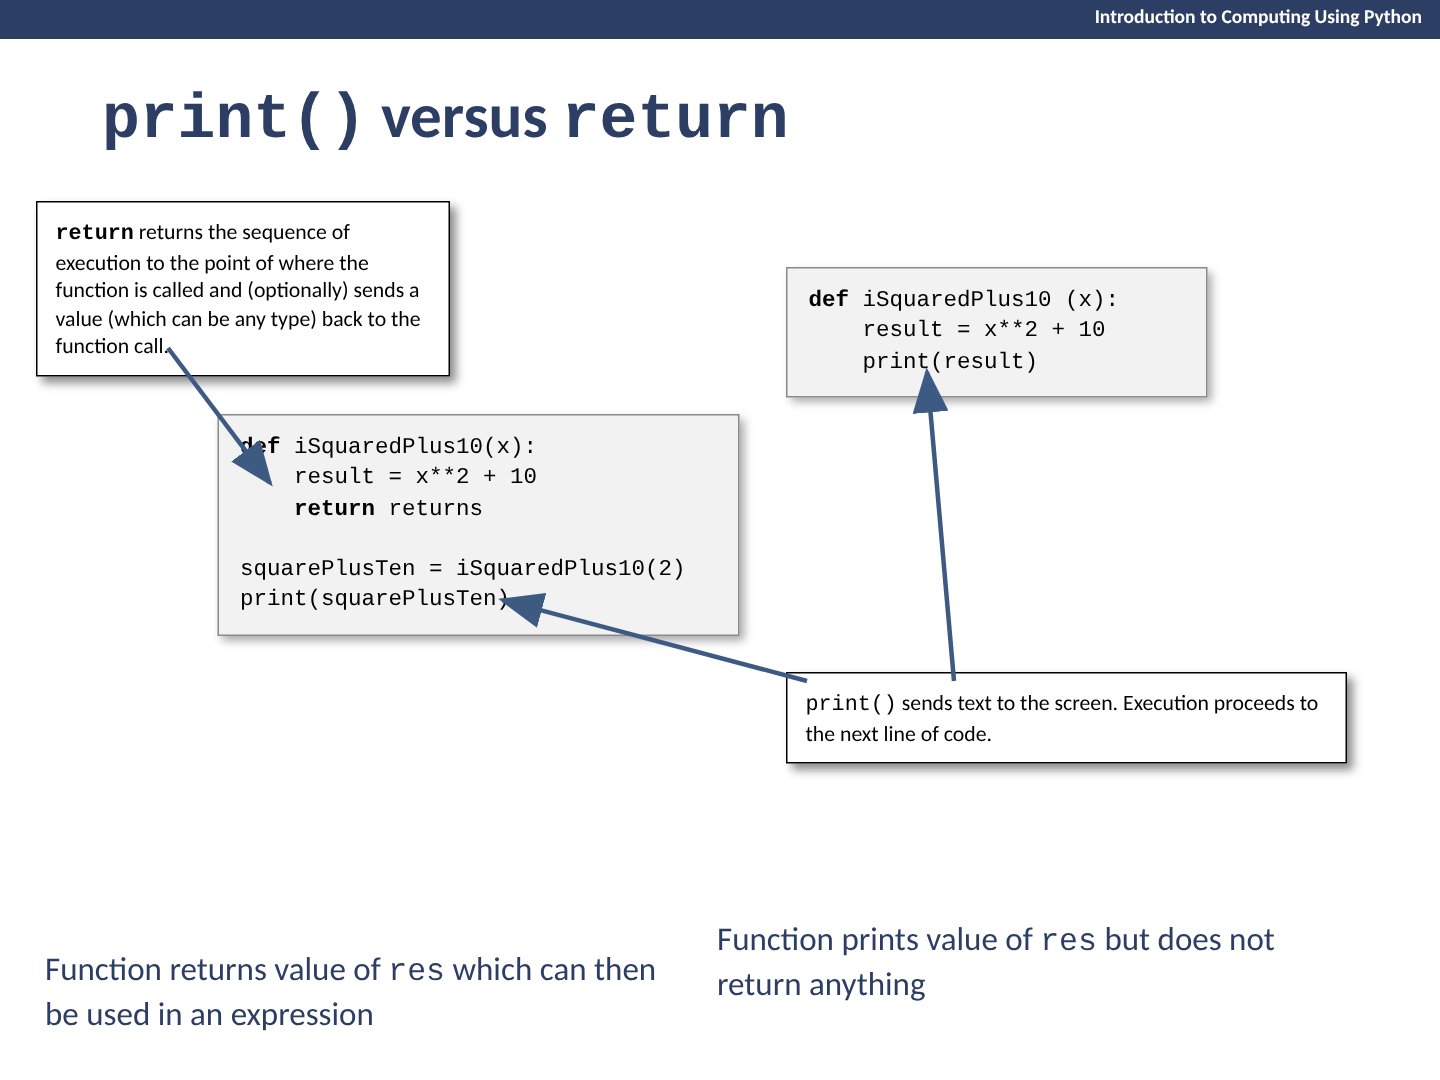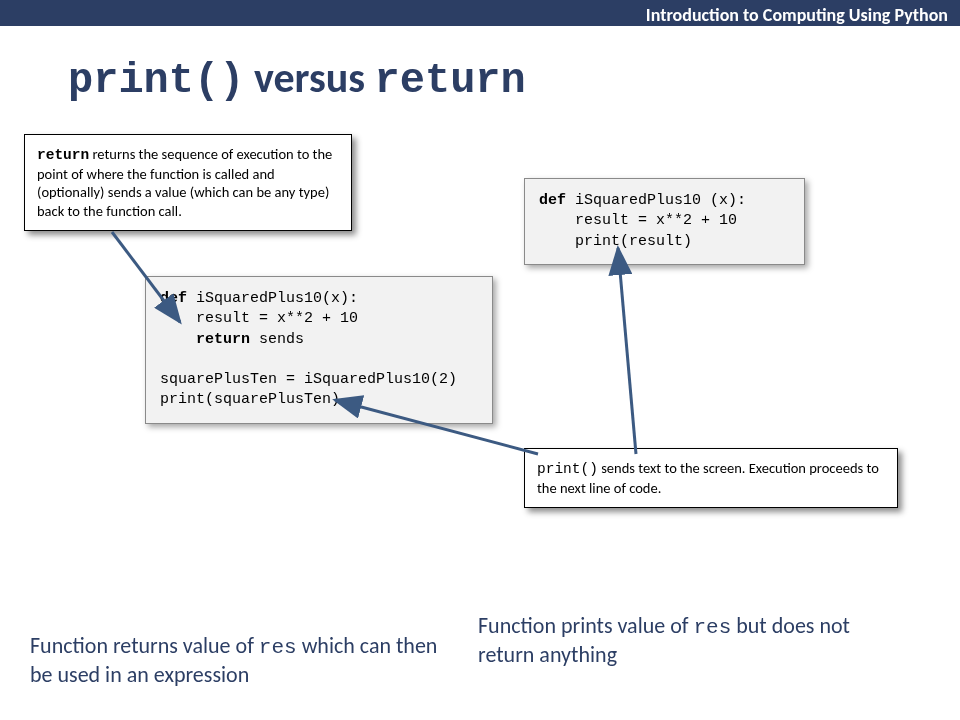--- a/index.html
+++ b/index.html
@@ -10,21 +10,21 @@
     font-family: Calibri, Arial, sans-serif;
     position: relative;
     overflow: hidden;
   }
   .header-bar {
     position: absolute;
     top: 0; left: 0; right: 0;
     height: 26px;
     background: #2c3e64;
     color: #ffffff;
-    font-size: 18px;
+    font-size: 13px;
     font-weight: bold;
     text-align: right;
     padding: 4px 12px 0 0;
   }
   .title {
     position: absolute;
     top: 52px;
     left: 68px;
     font-size: 42px;
     font-weight: bold;
@@ -73,27 +73,27 @@
 <body>
 
 <div class="header-bar">
   <span>Introduction to Computing Using Python</span>
 </div>
 
 <div class="title">
   <span class="code">print()</span><span> versus </span><span class="code">return</span>
 </div>
 
-<div class="callout" style="top:134px; left:24px; width:328px;">
+<div class="callout" style="top:134px; left:24px; width:276px;">
   <span class="code" style="font-weight:bold;">return</span><span>  returns the sequence of execution to the point of where the function is called and (optionally) sends a value (which can be any type) back to the function call.</span>
 </div>
 
 <div class="code-box" style="top:276px; left:145px; width:348px;"><span class="kw">def</span><span> iSquaredPlus10(x):</span>
 <span>    result = x**2 + 10</span>
-<span>    </span><span class="kw">return</span><span> sends</span>
+<span>    </span><span class="kw">return</span><span> returns</span>
 <span></span>
 <span>squarePlusTen = iSquaredPlus10(2)</span>
 <span>print(squarePlusTen)</span></div>
 
 <div class="code-box" style="top:178px; left:524px; width:281px;"><span class="kw">def</span><span> iSquaredPlus10 (x):</span>
 <span>    result = x**2 + 10</span>
 <span>    print(result)</span></div>
 
 <div class="callout" style="top:448px; left:524px; width:374px;">
   <span class="code">print()</span><span>  sends text to the screen. Execution proceeds to the next line of code.</span>

